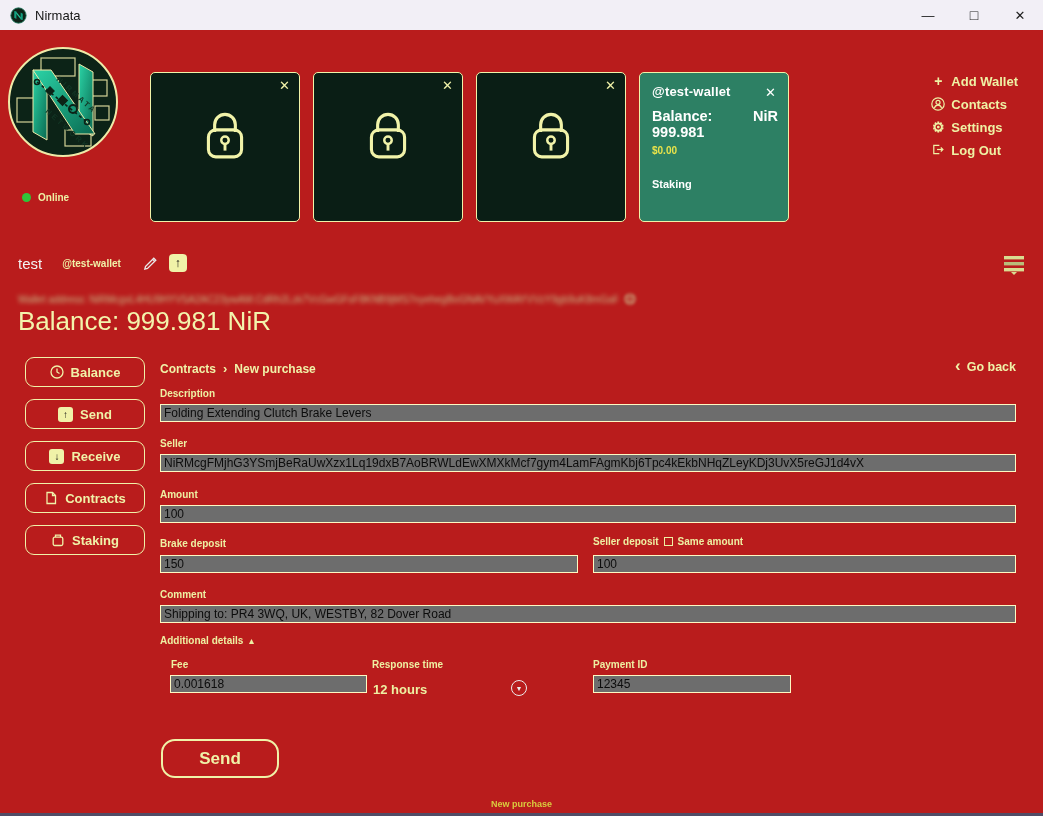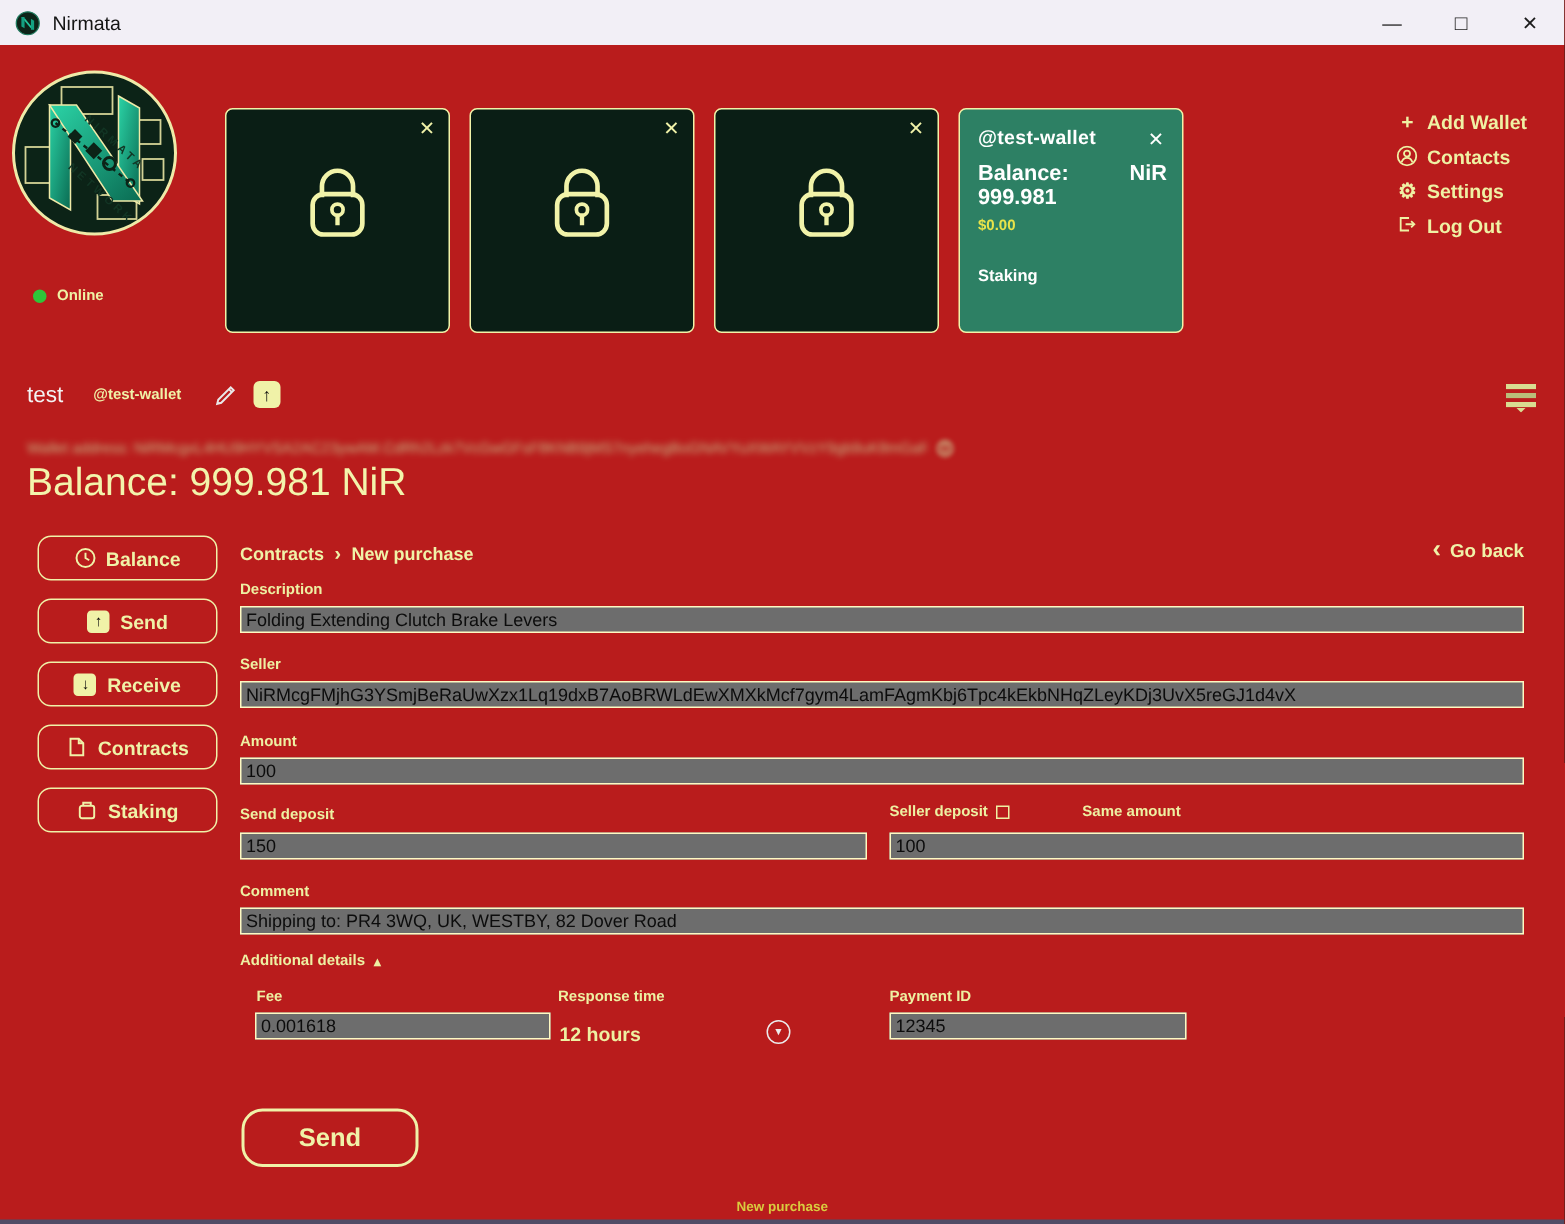--- a/index.html
+++ b/index.html
@@ -319,27 +319,27 @@
 
     <span class="f-label" style="top:33px; left:0;">Description</span>
     <input class="f-input" style="top: 49px; left: 0px; width: 856px;" value="Folding Extending Clutch Brake Levers">
 
     <span class="f-label" style="top:83px; left:0;">Seller</span>
     <input class="f-input" style="top: 99px; left: 0px; width: 856px;" value="NiRMcgFMjhG3YSmjBeRaUwXzx1Lq19dxB7AoBRWLdEwXMXkMcf7gym4LamFAgmKbj6Tpc4kEkbNHqZLeyKDj3UvX5reGJ1d4vX">
 
     <span class="f-label" style="top:134px; left:0;">Amount</span>
     <input class="f-input" style="top: 150px; left: 0px; width: 856px;" value="100">
 
-    <span class="f-label" style="top:183px; left:0;">Send deposit</span>
+    <span class="f-label" style="top:183px; left:0;">Brake deposit</span>
     <input class="f-input" style="top: 200px; left: 0px; width: 418px;" value="150">
 
     <div class="chkrow" style="top:181px; left:433px;justify-content:flex-end;">
       <span class="f-label" style="position:static;">Seller deposit</span>
       <input type="checkbox" class="chk" style="">
-      <span class="f-label" style="position:static;margin-left:44px;">Same amount</span>
+      <span class="f-label" style="position:static;">Same amount</span>
     </div>
     <input class="f-input" style="top: 200px; left: 433px; width: 423px;" value="100">
 
     <span class="f-label" style="top:234px; left:0;">Comment</span>
     <input class="f-input" style="top: 250px; left: 0px; width: 856px;" value="Shipping to: PR4 3WQ, UK, WESTBY, 82 Dover Road">
 
     <div class="adddet">
       <span>Additional details</span>
       <span class="caret">▴</span>
     </div>

